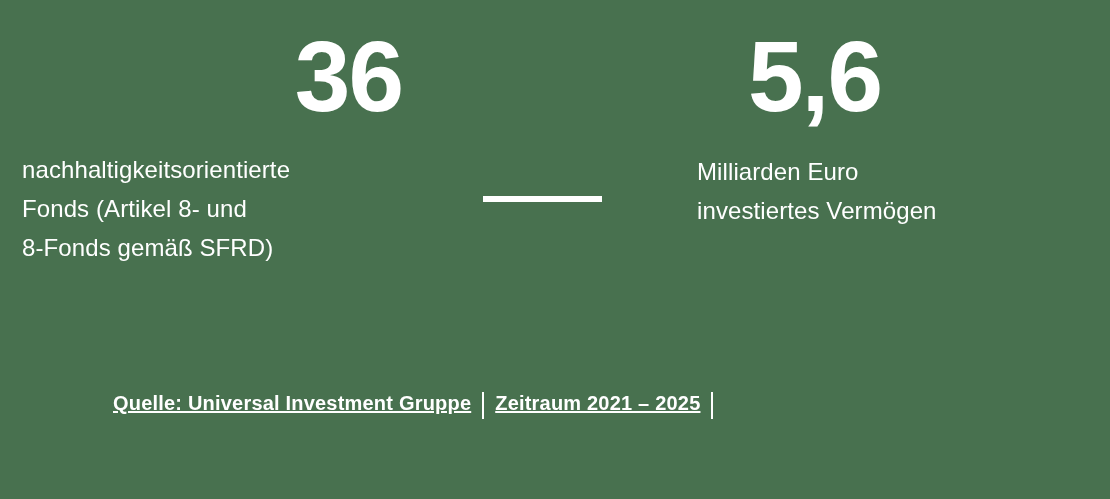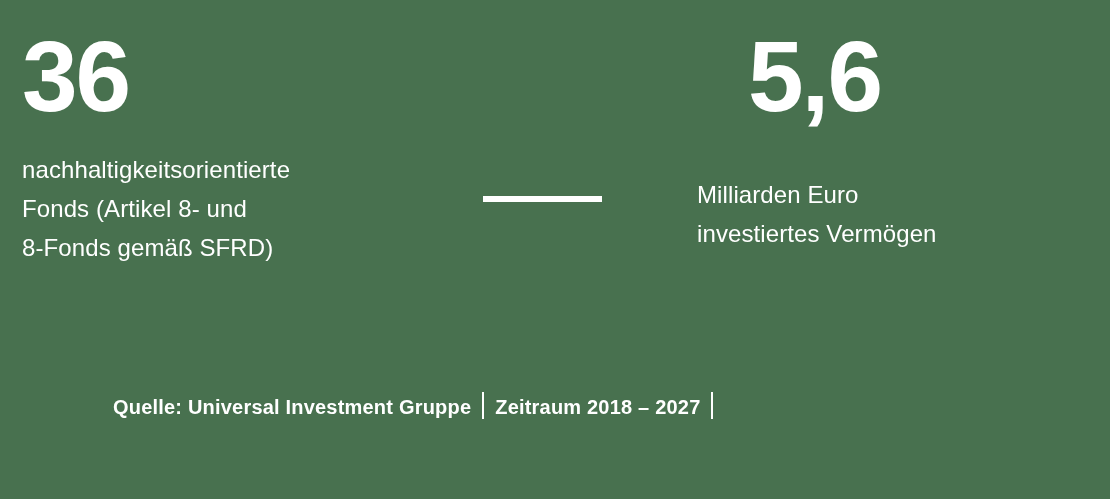--- a/index.html
+++ b/index.html
@@ -21,60 +21,60 @@
     top: 26px;
     font-size: 100px;
     font-weight: 700;
     line-height: 1;
     letter-spacing: -2px;
     white-space: nowrap;
   }
   .stat-value.left {
     left: 22px;
     width: 380px;
-    text-align: left;
+    text-align: right;
   }
   .stat-value.right {
     left: 748px;
   }
   .stat-label {
     position: absolute;
     font-size: 24px;
     line-height: 39px;
     font-weight: 500;
     letter-spacing: 0.1px;
   }
   .stat-label.left {
     left: 22px;
     top: 150px;
   }
   .stat-label.right {
     left: 697px;
     top: 152px;
-    margin-top: 23px;
   }
   .divider {
     position: absolute;
     left: 483px;
     top: 196px;
     width: 119px;
     height: 6px;
     background: #FFFFFF;
   }
   .source-row {
     position: absolute;
     left: 113px;
     top: 392px;
     display: flex;
-    align-items: flex-end;
+    align-items: flex-start;
     gap: 11px;
     font-size: 20px;
     font-weight: 600;
     letter-spacing: 0.2px;
     white-space: nowrap;
+    text-decoration: underline;
   }
   .sep-bar {
     display: inline-block;
     width: 2px;
     height: 27px;
     background: #FFFFFF;
   }
 </style>
 </head>
 <body>
@@ -94,17 +94,17 @@
   <div class="stat-value right">5,6</div>
 
   <div class="stat-label right">
     <div>Milliarden Euro</div>
     <div>investiertes Vermögen</div>
   </div>
 
   <div class="source-row">
     <span>Quelle: Universal Investment Gruppe</span>
     <span class="sep-bar"></span>
-    <span>Zeitraum 2018 – 2027</span>
+    <span>Zeitraum 2021 – 2025</span>
     <span class="sep-bar"></span>
   </div>
 
 </div>
 
 </body></html>

